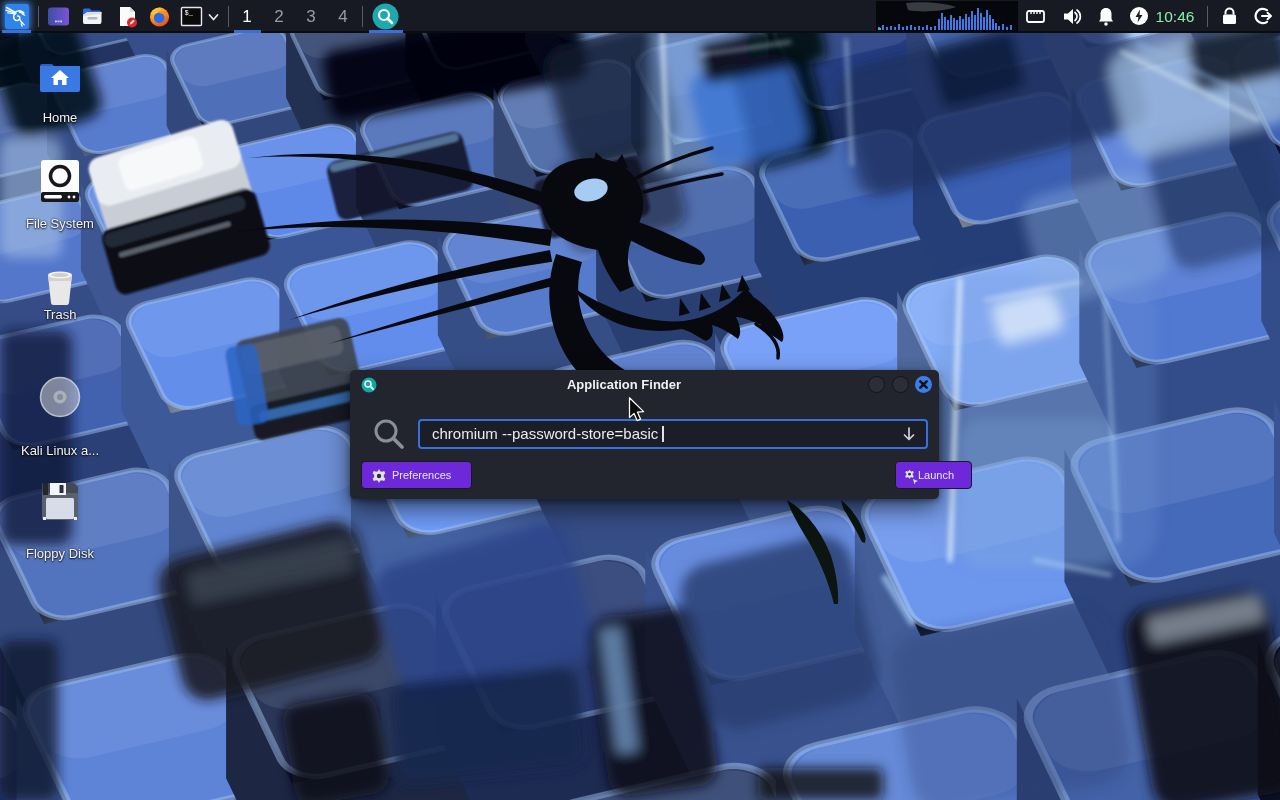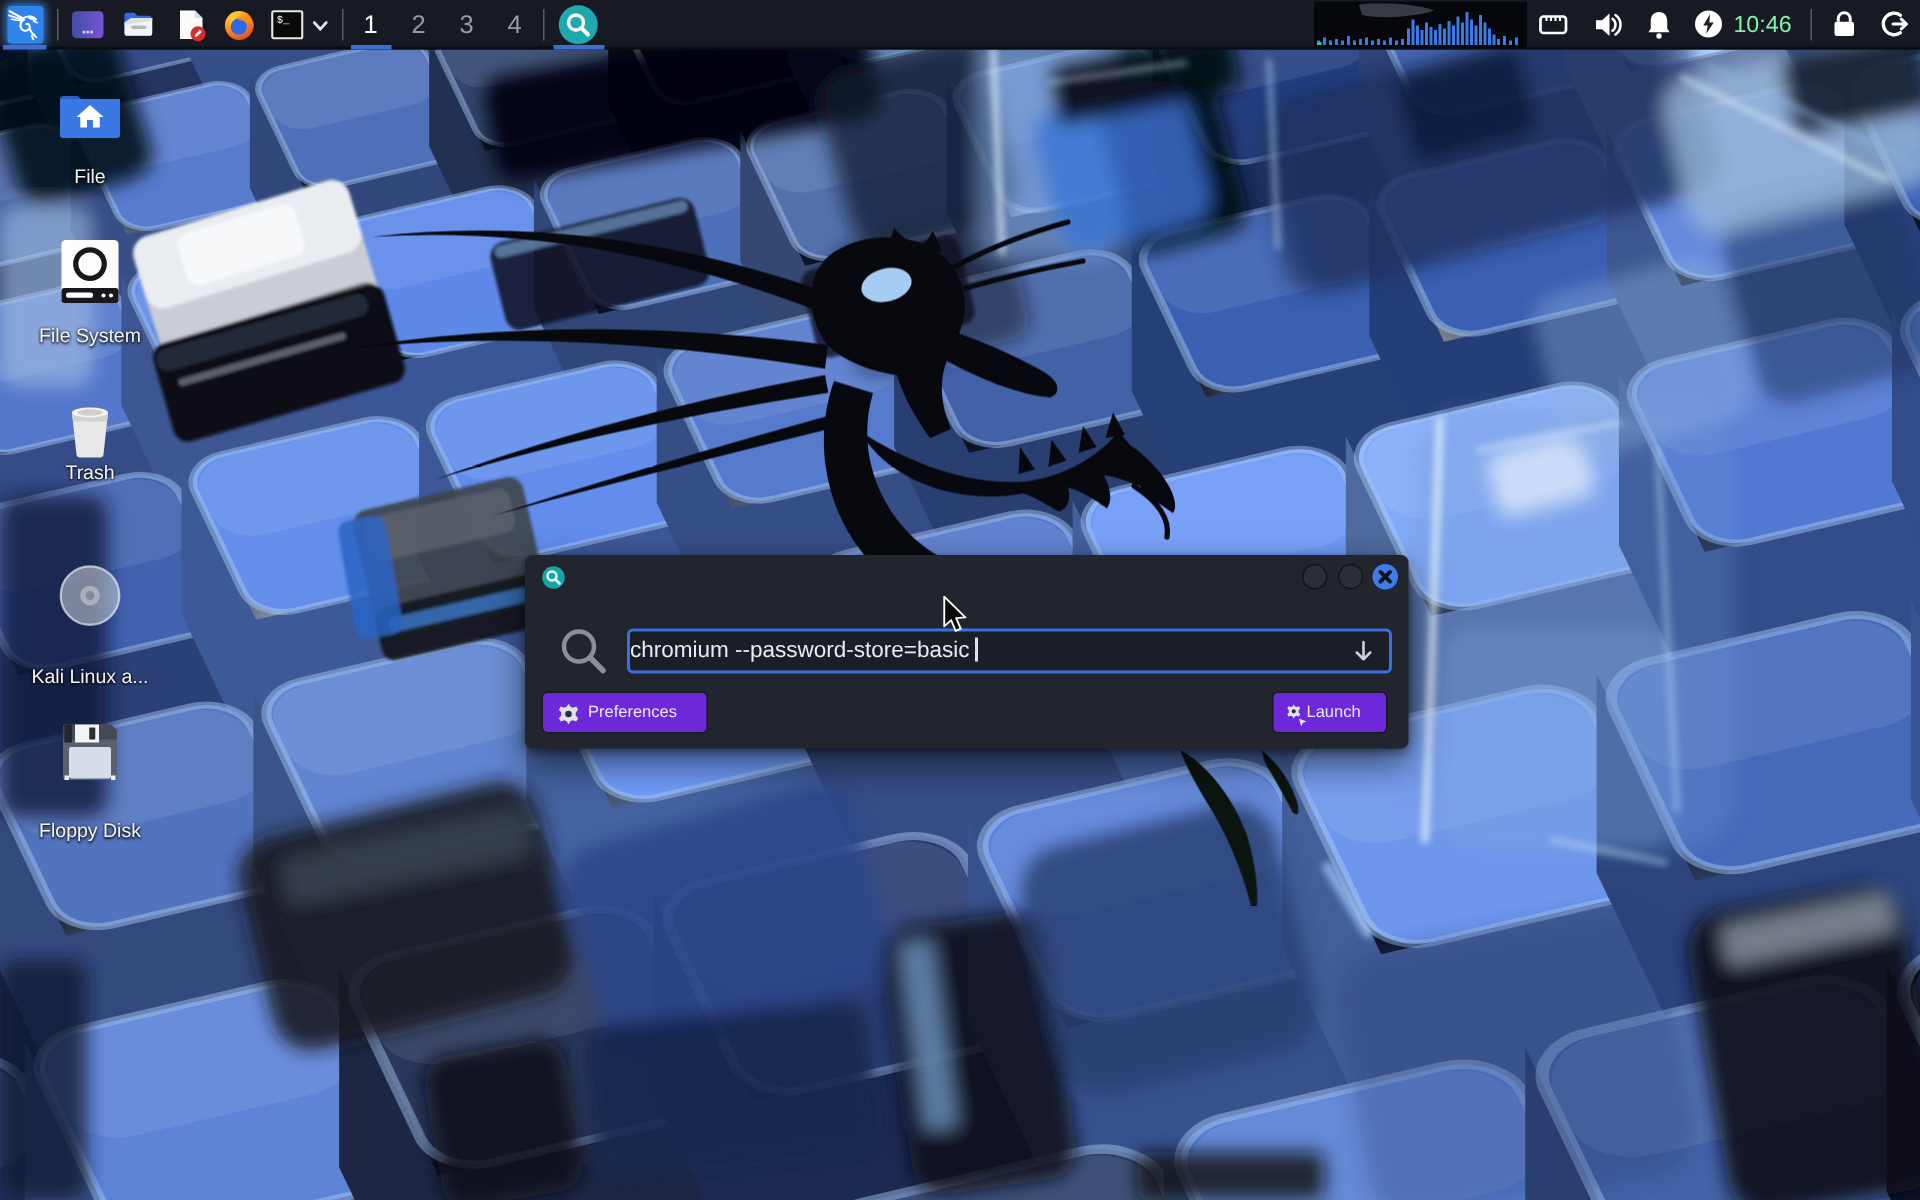--- a/index.html
+++ b/index.html
@@ -516,21 +516,21 @@
 .ulblue{position:absolute;top:30px;height:3px;background:#3b6fd4}
 #cpu{position:absolute;left:876px;top:1px;width:142px;height:31px;background:#06070a}
 #clock{position:absolute;left:1152px;top:0;width:46px;height:33px;line-height:34px;font-size:15.5px;color:#86efac;text-align:center}
 .ticon{position:absolute;top:5px;width:23px;height:23px}
 #deskicons .dicon{position:absolute;width:120px;left:0;text-align:center}
 #deskicons .dlbl{margin-top:4px;font-size:13px;color:#f4f4f4;text-shadow:0 1px 2px rgba(0,0,0,.9),0 0 2px rgba(0,0,0,.8)}
 #dlg{position:absolute;left:350px;top:370px;width:589px;height:129px;background:#22252d;border-radius:5px;box-shadow:0 10px 24px rgba(0,0,0,.55),0 2px 6px rgba(0,0,0,.4);z-index:40}
 #dlgtitle{position:absolute;left:0;top:0;width:548px;height:28px;text-align:center;font-size:13px;font-weight:bold;color:#eef0f3;line-height:29px}
 .circbtn{position:absolute;top:376px;width:17px;height:17px;border-radius:50%;background:#2b2e37;border:1.5px solid #121419;z-index:41}
 #closebtn{position:absolute;top:376px;width:17px;height:17px;border-radius:50%;background:#3d7de8;z-index:41;border:none}
-#entry{position:absolute;left:418px;top:419px;width:510px;height:30px;background:#1b1e26;border:2px solid #3a6fe0;border-radius:4px;z-index:41;color:#e9ebee;font-size:15px;line-height:26px;padding-left:0}
+#entry{position:absolute;left:418px;top:419px;width:510px;height:30px;background:#1b1e26;border:2px solid #3a6fe0;border-radius:4px;z-index:41;color:#e9ebee;font-size:15px;line-height:26px;padding-left:12px}
 #entry .cur{display:inline-block;width:1.5px;height:16px;background:#dfe2e6;vertical-align:-3px;margin-left:4px}
 #entry .drop{position:absolute;right:10px;top:1px;color:#ced2d9;font-size:17px}
 .dbtn{position:absolute;background:#6d28d9;border:1px solid #171a20;border-radius:4px;color:#e6e8ec;font-size:11px;z-index:41;line-height:26px}
 #cursor{position:absolute;left:628px;top:397px;z-index:99}
 </style>
 
 <div id="panel">
 
   <div style="position:absolute;left:5px;top:4px;width:24px;height:25px;border-radius:2.5px;background:#2e84ea;box-shadow:0 0 6px 1.5px rgba(62,138,240,.8)"></div>
   <svg class="ticon" style="left:5px;top:4px;width:24px;height:25px" viewBox="0 0 24 25">
@@ -696,21 +696,21 @@
   </svg>
 </div>
 
 <div id="deskicons" style="z-index:5">
   <div class="dicon" style="top:60px">
     <svg width="44" height="34" viewBox="0 0 44 34" style="display:block;margin:0 auto">
       <path d="M2,6 q0,-2 2,-2 h10 l3,3 h-15 Z" fill="#2d5fc4"></path>
       <path d="M2,6 h40 q0,0 0,0 v24 q0,2 -2,2 h-36 q-2,0 -2,-2 Z" fill="#3a78e4"></path>
       <path d="M22,10 l9,8 h-2.5 v7 h-4.5 v-5 h-4 v5 h-4.5 v-7 h-2.5 Z" fill="#fff"></path>
     </svg>
-    <div class="dlbl" style="margin-top:16px">File</div>
+    <div class="dlbl" style="margin-top:16px">Home</div>
   </div>
   <div class="dicon" style="top:159px">
     <svg width="40" height="44" viewBox="0 0 40 44" style="display:block;margin:0 auto">
       <rect x="1" y="1" width="38" height="42" rx="3" fill="#fdfdfd"></rect>
       <rect x="1" y="33" width="38" height="10" rx="2" fill="#17181c"></rect>
       <rect x="4" y="36" width="18" height="3.5" rx="1.7" fill="#fff"></rect>
       <circle cx="29" cy="38" r="1.4" fill="#fff"></circle>
         <circle cx="34" cy="38" r="1.4" fill="#fff"></circle>
       <circle cx="20" cy="17" r="9.5" fill="none" stroke="#17181c" stroke-width="3.5"></circle>
     </svg>
@@ -743,20 +743,21 @@
       <rect x="3" y="2" width="5" height="12" fill="#23262c"></rect>
       <rect x="6" y="17" width="28" height="21" rx="1.5" fill="#d6dde8"></rect>
       <rect x="3" y="36" width="3" height="3" fill="#eef0f2"></rect>
         <rect x="34" y="36" width="3" height="3" fill="#eef0f2"></rect>
     </svg>
     <div class="dlbl" style="margin-top:24px">Floppy Disk</div>
   </div>
 </div>
 
 <div id="dlg">
+  <div id="dlgtitle">Application Finder</div>
   <svg style="position:absolute;left:11px;top:7px;width:16px;height:16px" viewBox="0 0 16 16">
     <circle cx="8" cy="8" r="7.5" fill="#16a5a5"></circle>
     <circle cx="7" cy="7" r="3" fill="none" stroke="#e8fbfb" stroke-width="1.6"></circle>
     <path d="M9.2,9.2 L12,12" stroke="#e8fbfb" stroke-width="1.8" stroke-linecap="round"></path>
   </svg>
   <svg style="position:absolute;left:20px;top:46px;width:38px;height:38px" viewBox="0 0 38 38">
     <circle cx="16" cy="15" r="10" fill="none" stroke="#8a8f98" stroke-width="3"></circle>
     <path d="M23.5,22.5 L32,31" stroke="#8a8f98" stroke-width="3.8" stroke-linecap="round"></path>
   </svg>
 </div>
@@ -771,21 +772,21 @@
       <path d="M8,2 V13 M3.5,9 L8,13.5 L12.5,9" stroke="#ced2d9" stroke-width="1.7" fill="none" stroke-linecap="round" stroke-linejoin="round"></path>
     </svg>
 </div>
 <div class="dbtn" style="left:361px;top:461px;width:111px;height:28px">
   <svg style="position:absolute;left:9px;top:6px;width:16px;height:16px" viewBox="0 0 16 16">
     <path d="M8,1 L9.2,3.2 A5,5 0 0 1 10.8,3.8 L13.2,3 L14.4,5.2 L12.8,7 A5,5 0 0 1 12.8,9 L14.4,10.8 L13.2,13 L10.8,12.2 A5,5 0 0 1 9.2,12.8 L8,15 L6.8,12.8 A5,5 0 0 1 5.2,12.2 L2.8,13 L1.6,10.8 L3.2,9 A5,5 0 0 1 3.2,7 L1.6,5.2 L2.8,3 L5.2,3.8 A5,5 0 0 1 6.8,3.2 Z" fill="#dfe2e6"></path>
     <circle cx="8" cy="8" r="2.2" fill="#2d313b"></circle>
   </svg>
   <span style="margin-left:30px">Preferences</span>
 </div>
-<div class="dbtn" style="left:848px;top:461px;width:77px;height:28px">
+<div class="dbtn" style="left:895px;top:461px;width:77px;height:28px">
   <svg style="position:absolute;left:8px;top:6px;width:16px;height:16px" viewBox="0 0 16 16">
     <path d="M5.5,1.5 L6.3,3 A3.5,3.5 0 0 1 7.4,3.4 L9,2.9 L9.8,4.4 L8.7,5.6 A3.5,3.5 0 0 1 8.7,7 L9.8,8.2 L9,9.7 L7.4,9.2 A3.5,3.5 0 0 1 6.3,9.6 L5.5,11 L4.7,9.6 A3.5,3.5 0 0 1 3.6,9.2 L2,9.7 L1.2,8.2 L2.3,7 A3.5,3.5 0 0 1 2.3,5.6 L1.2,4.4 L2,2.9 L3.6,3.4 A3.5,3.5 0 0 1 4.7,3 Z" fill="#dfe2e6"></path>
     <circle cx="5.5" cy="6.2" r="1.4" fill="#2d313b"></circle>
     <path d="M9,11 L14,13 L11.5,14 L10.5,16.5 Z" fill="#dfe2e6"></path>
   </svg>
   <span style="margin-left:22px">Launch</span>
 </div>
 
 <svg id="cursor" width="20" height="28" viewBox="0 0 20 28">
   <path d="M1.5,0.8 L1.5,20.6 L6.1,16.4 L9.1,23.6 L12.5,22.1 L9.4,15.1 L15.6,14.6 Z" fill="#0a0a0a" stroke="#fff" stroke-width="1.25" stroke-linejoin="round"></path>

